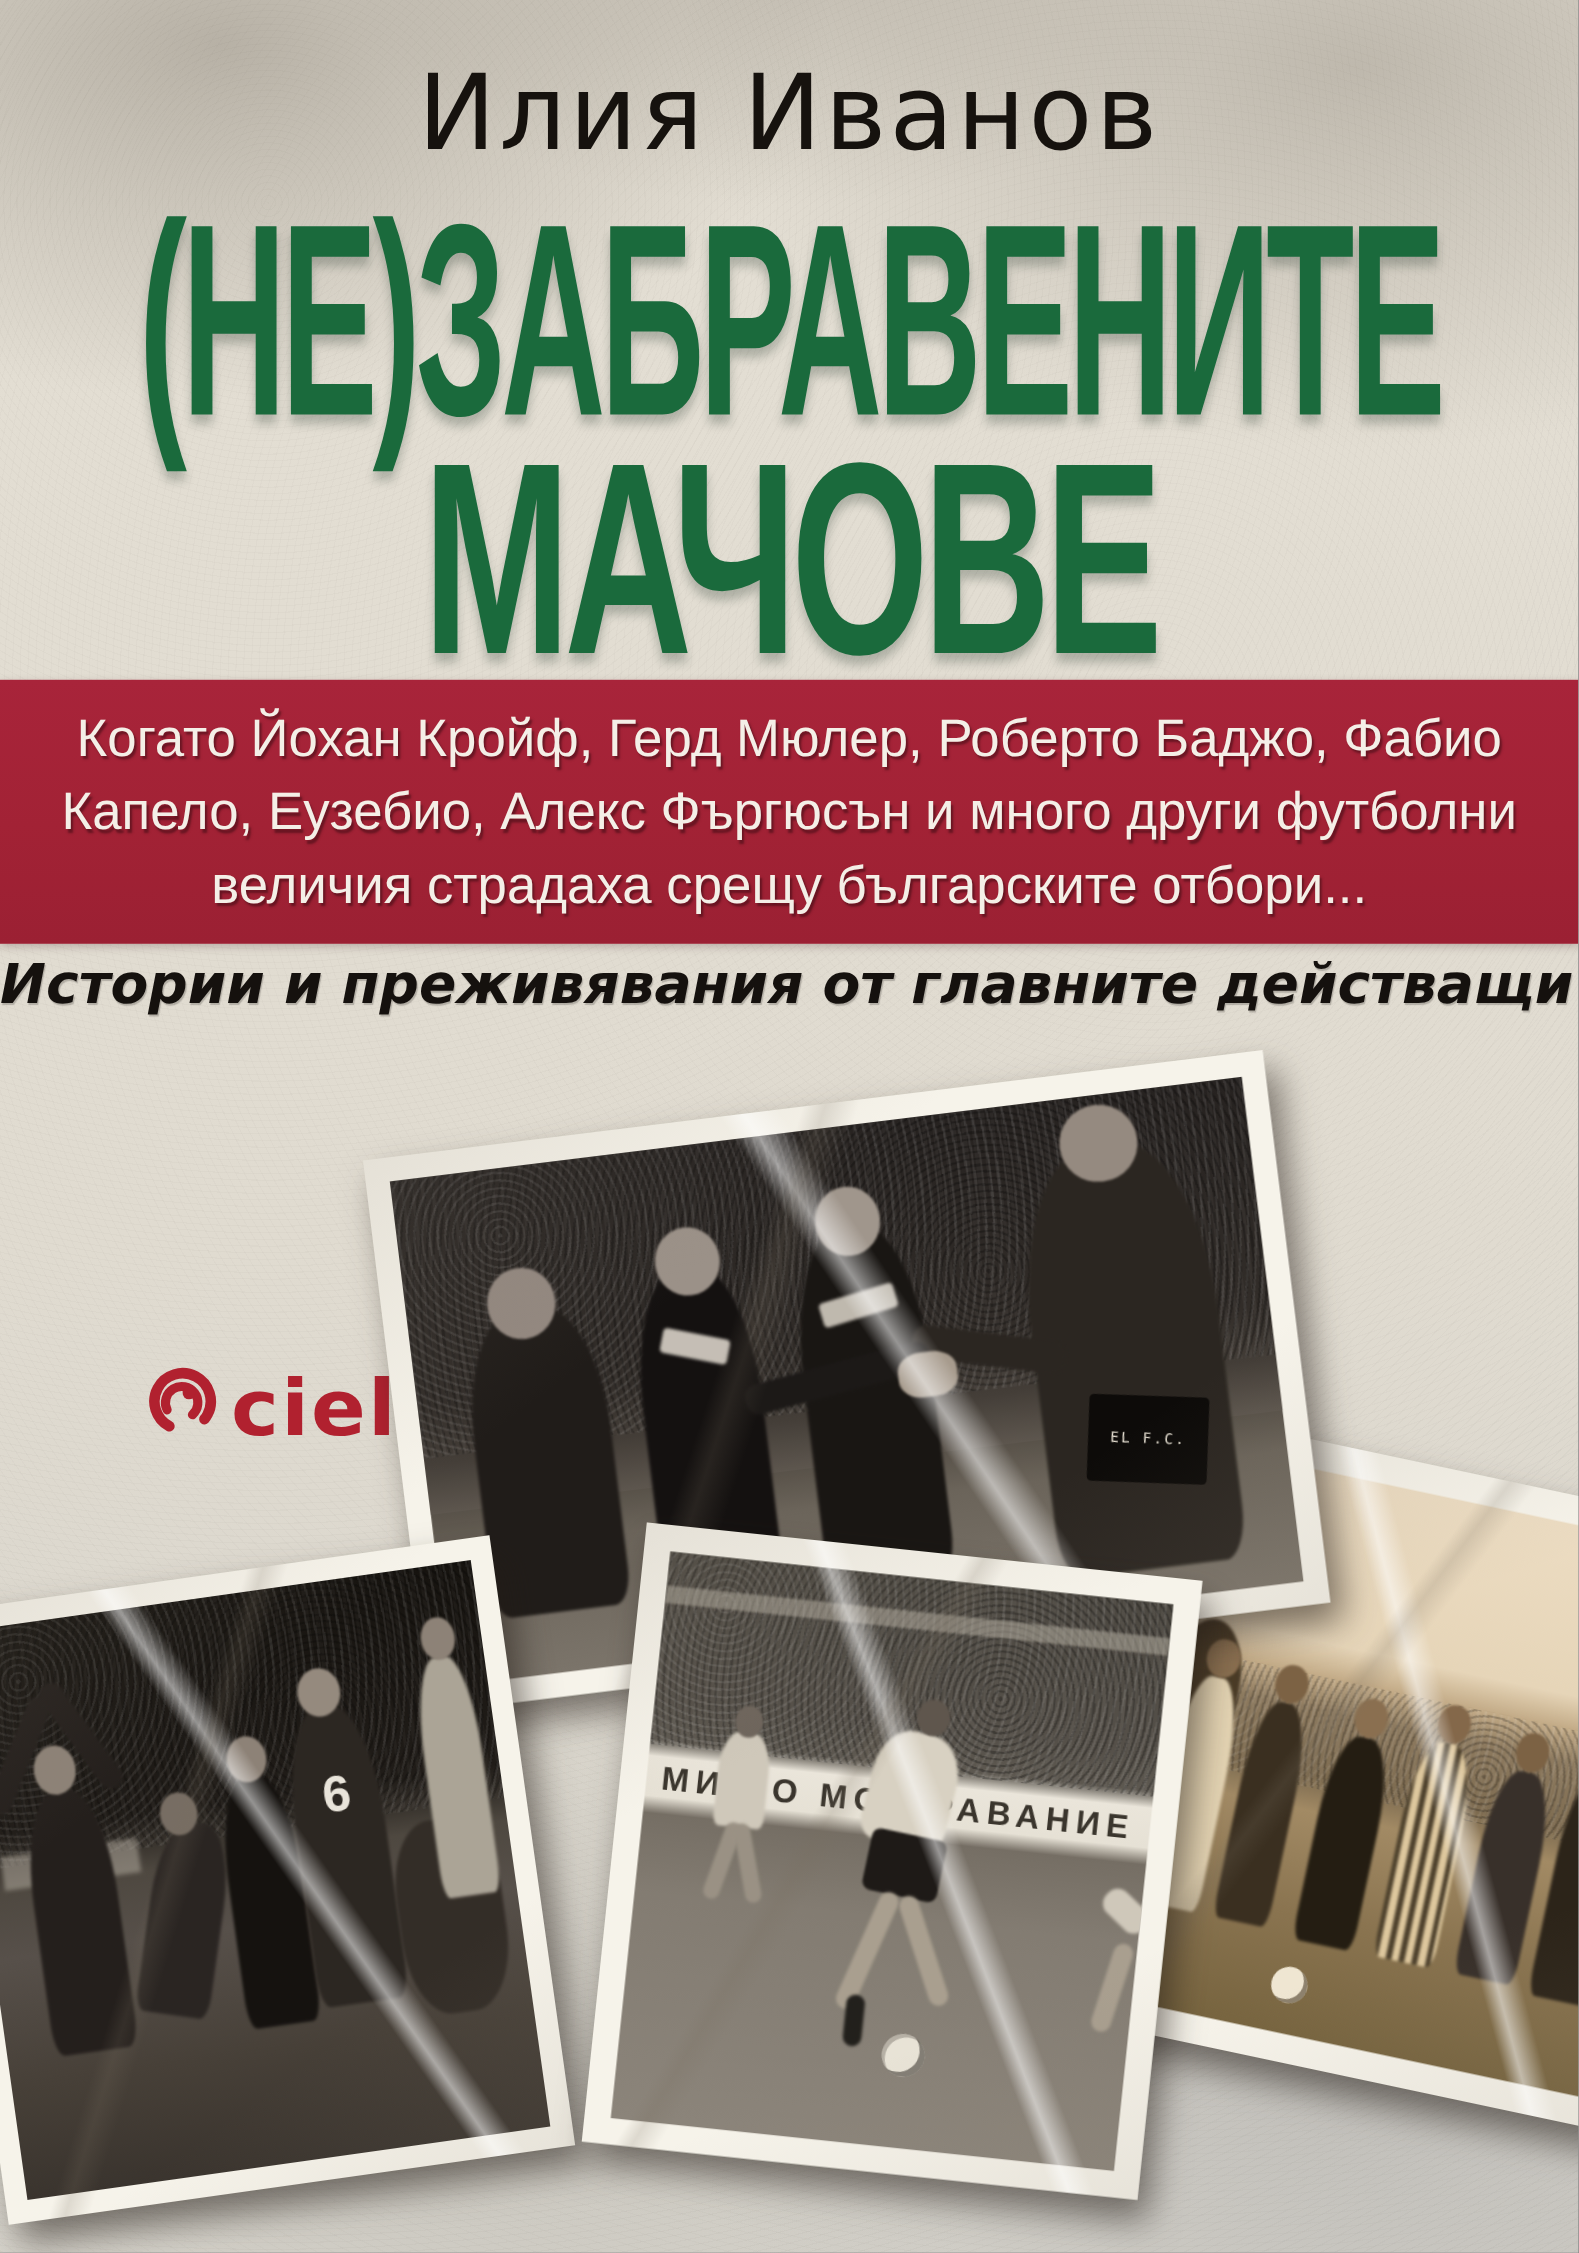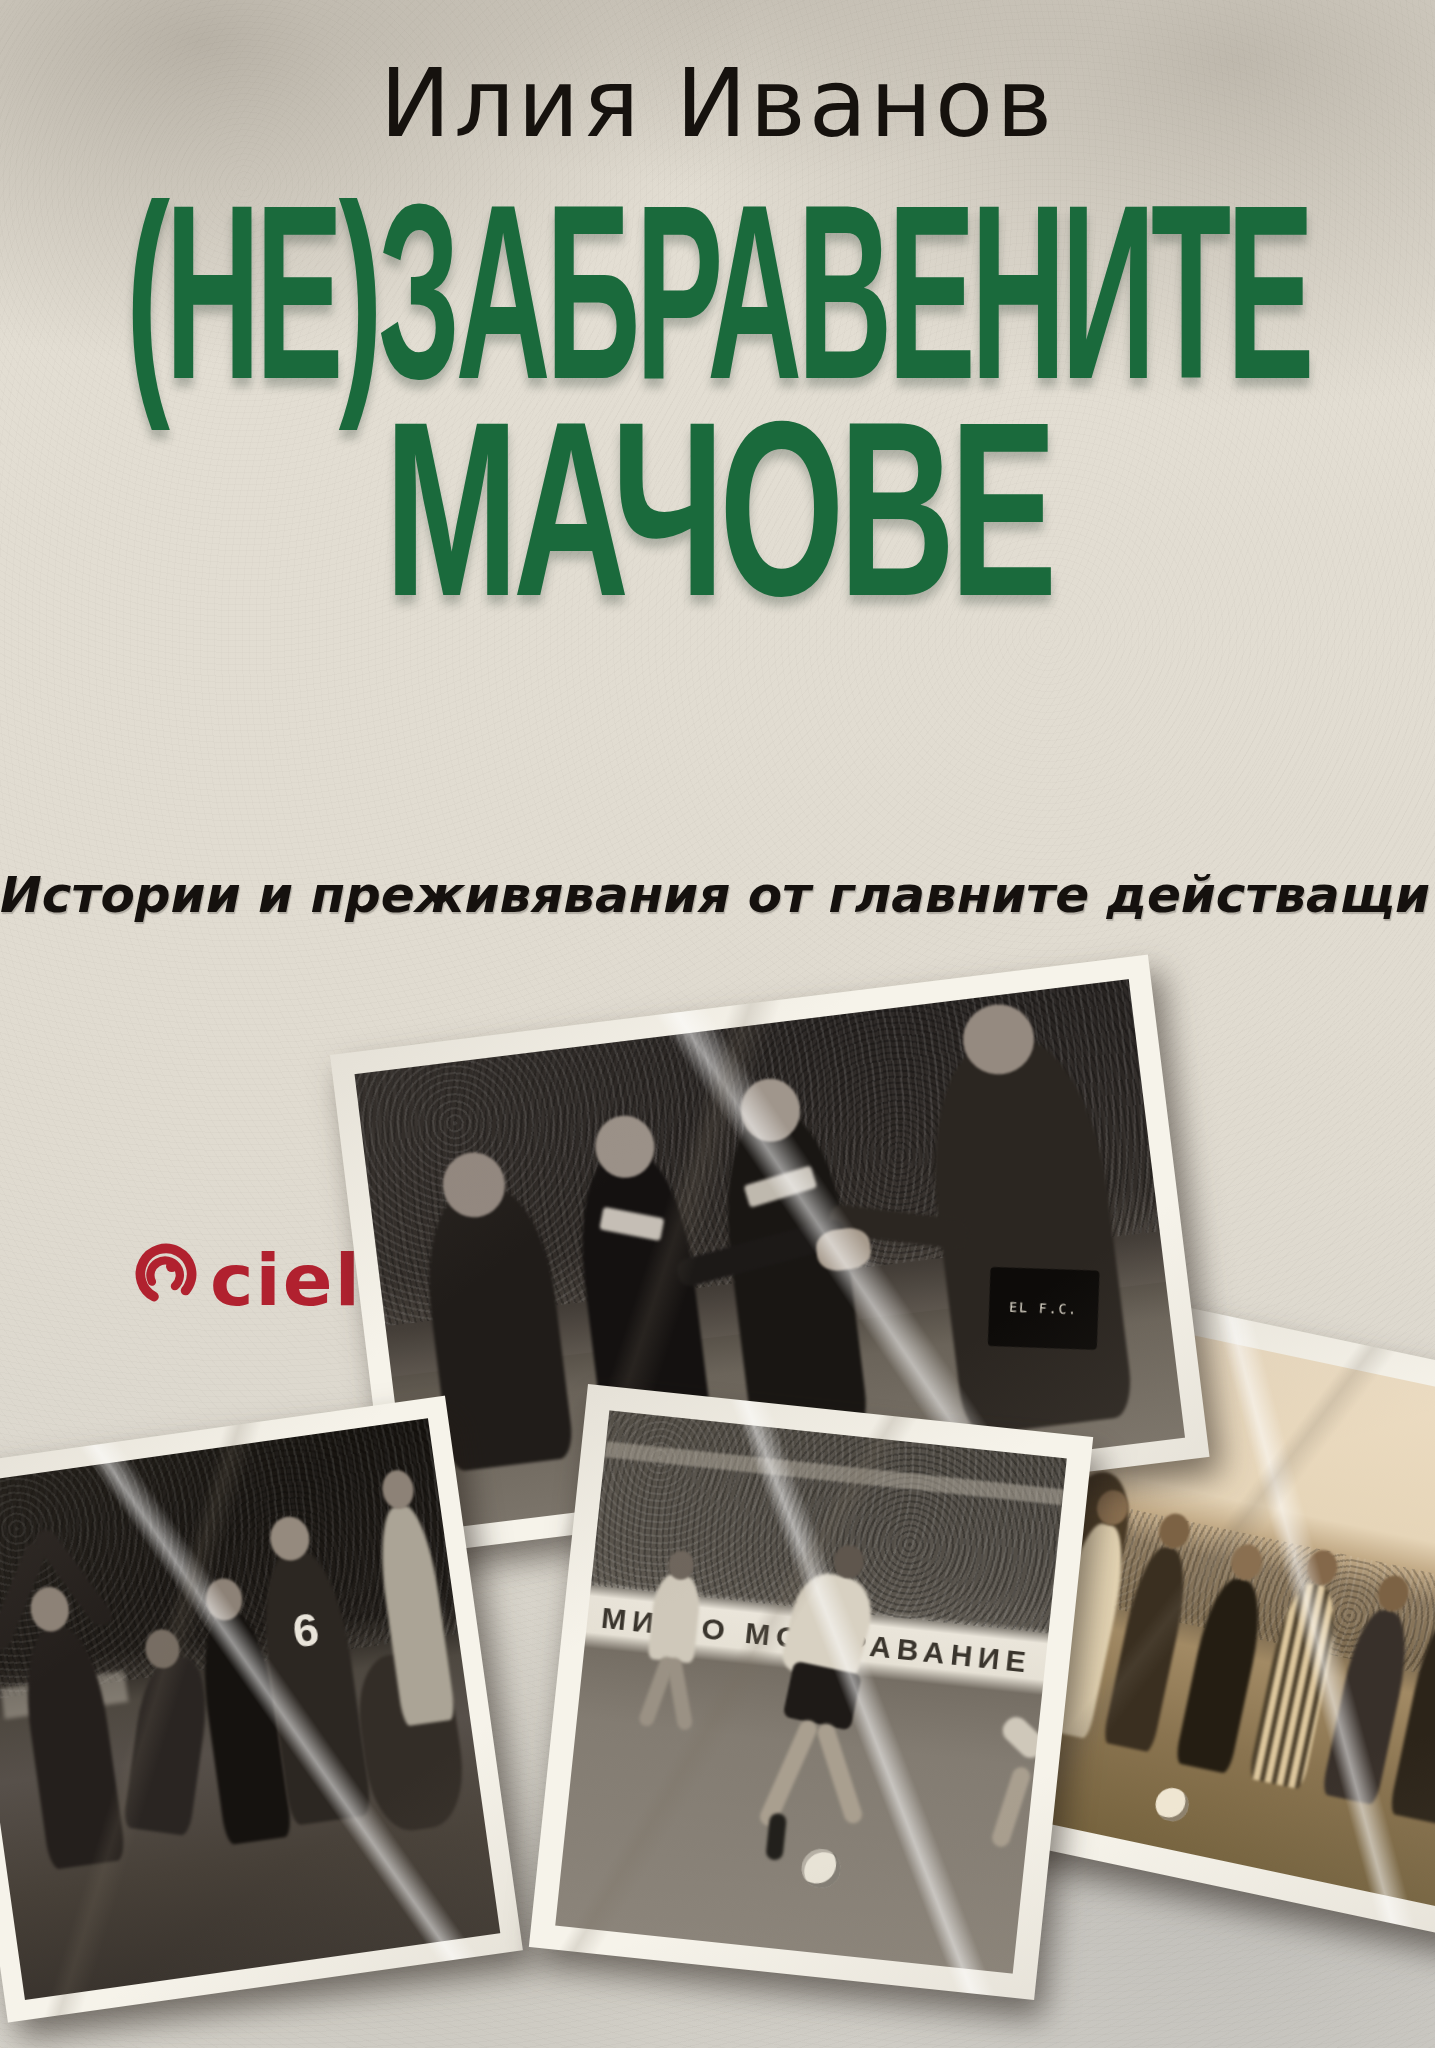--- a/index.html
+++ b/index.html
@@ -79,20 +79,27 @@
 <body>
 
 <div class="cover">
   <div class="speckle"></div>
 
   <div class="author">Илия Иванов</div>
 
   <div class="title l1">(НЕ)ЗАБРАВЕНИТЕ</div>
   <div class="title l2">МАЧОВЕ</div>
 
+  <div class="banner">
+    <div class="banner-text">
+      <div>Когато Йохан Кройф, Герд Мюлер, Роберто Баджо, Фабио</div>
+      <div>Капело, Еузебио, Алекс Фъргюсън и много други футболни</div>
+      <div>величия страдаха срещу българските отбори...</div>
+    </div>
+  </div>
 
   <div class="subtitle">Истории и преживявания от главните действащи лица</div>
 
   <div class="publisher">
     <svg class="mark" viewBox="0 0 100 100">
       <g fill="none" stroke="#b1212f" stroke-linecap="round">
         <circle cx="50" cy="50" r="40" stroke-width="15" stroke-dasharray="196 55" transform="rotate(118 50 50)"></circle>
         <path d="M28 62 a23 23 0 1 1 36 7" stroke-width="13"></path>
       </g>
       <circle cx="59" cy="38" r="9" fill="#b1212f"></circle>

